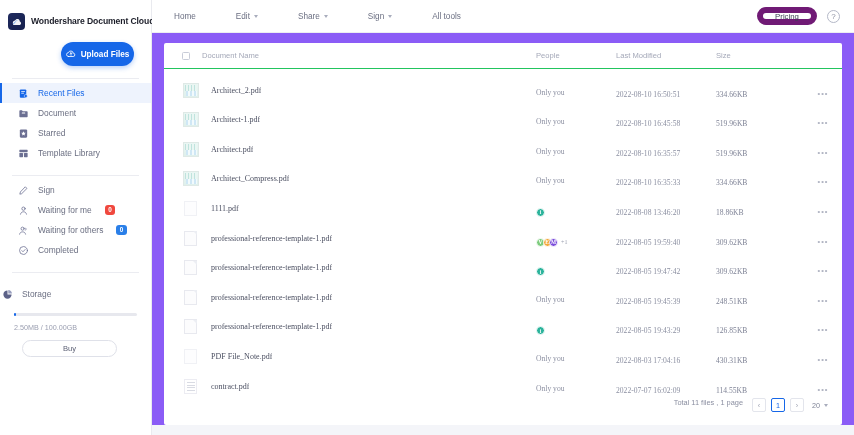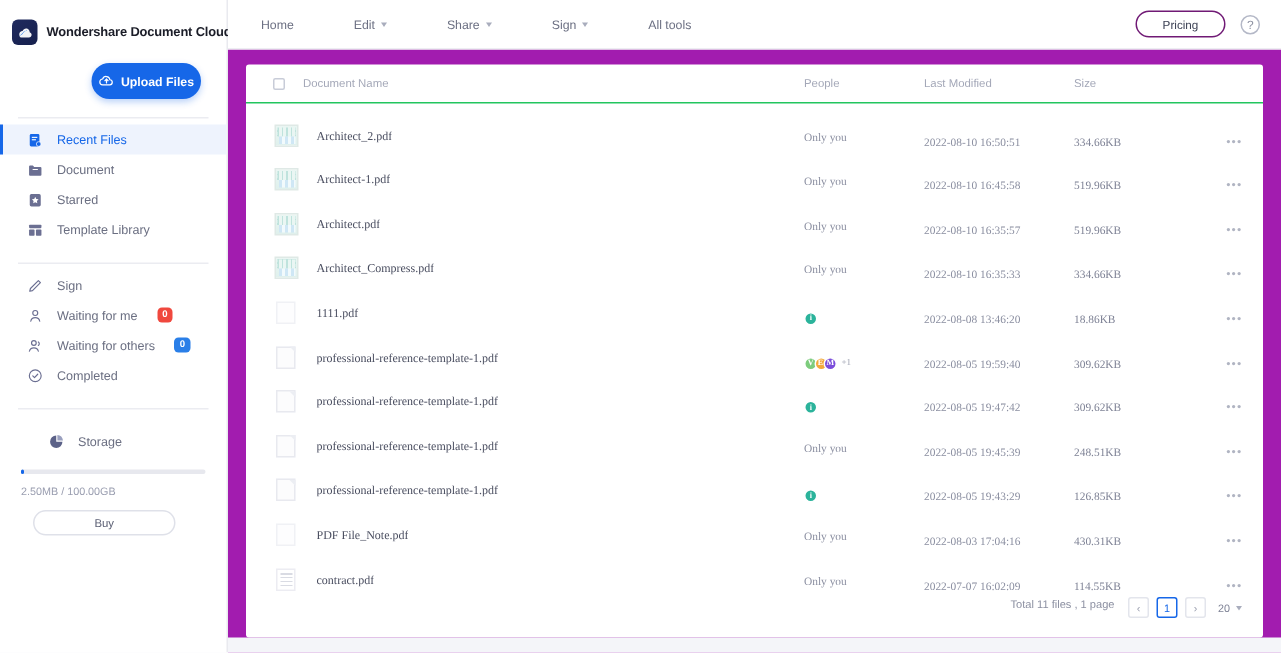--- a/index.html
+++ b/index.html
@@ -103,21 +103,21 @@
     line-height: 1.25;
     font-weight: bold;
   }
   .badge.red { background: #f0483e; }
   .badge.blue { background: #2a7fe8; }
 
   .storage-sec { margin-top: 8px; }
   .storage-row {
     height: 26px;
     display:flex; align-items:center; gap: 9px;
-    padding-left: 31px;
+    padding-left: 1px;
   }
   .storage-row .lbl { font-size: 8.4px; color:#6b6f82; }
   .storage-bar {
     margin: 6px 14px 0 14px;
     height: 3px;
     background: #e7e8ee;
     border-radius: 2px;
     position: relative;
   }
   .storage-bar i {
@@ -142,21 +142,21 @@
     cursor: pointer;
     background:#fff;
   }
 
   
   .right {
     flex: 1 1 auto;
     display: flex;
     flex-direction: column;
     min-width: 0;
-    background: #a21caf;
+    background: #8b5cf6;
   }
   .topbar {
     height: 33px;
     background: #fff;
     display: flex;
     align-items: center;
     border-bottom: 1px solid #edeef2;
     padding: 0 14px 0 12px;
     flex: 0 0 33px;
   }
@@ -179,21 +179,21 @@
     border-left:2.6px solid transparent;
     border-right:2.6px solid transparent;
     border-top:3.2px solid #a9adbd;
   }
   .topbar-right {
     margin-left: auto;
     display:flex; align-items:center; gap:10px;
   }
   .pricing-btn {
     width: 60px; height: 18px;
-    border: 1px solid #701a75;
+    border: 6px solid #701a75;
     border-radius: 9px;
     font-size: 7.8px;
     color: #3c4154;
     display:flex;align-items:center;justify-content:center;
     cursor:pointer;
     background:#fff;
   }
   .help-icon {
     width: 13px; height: 13px;
     border: 1px solid #b4b8c7;

